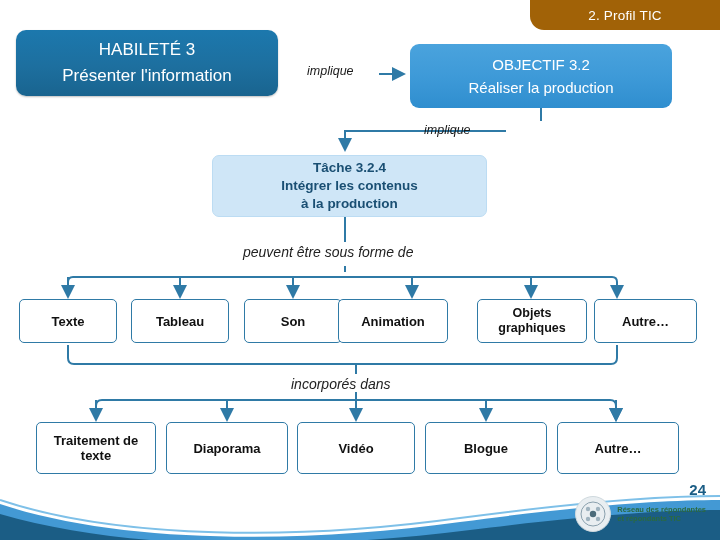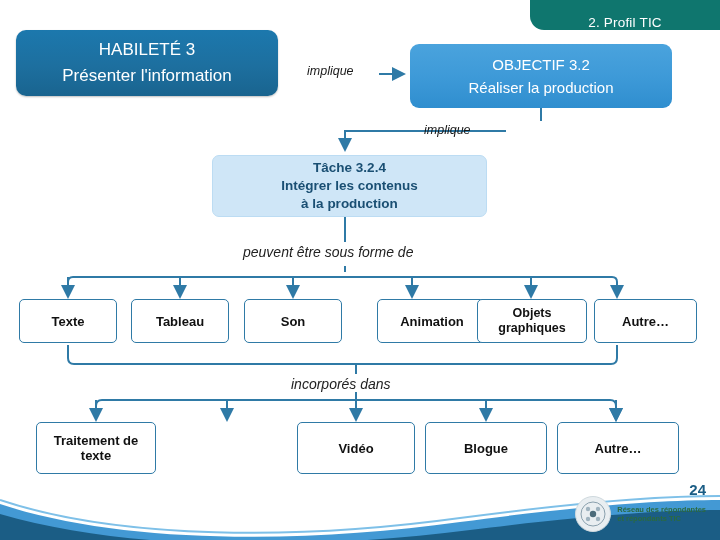--- a/index.html
+++ b/index.html
@@ -19,26 +19,26 @@
     height: 540px;
     overflow: hidden;
   }
   
   .header-tab {
     position: absolute;
     top: 0;
     right: 0;
     width: 190px;
     height: 30px;
-    background: #0f766e;
+    background: #a16207;
     border-bottom-left-radius: 14px;
     color: #ffffff;
     font-size: 13.5px;
     display: flex;
-    align-items: flex-end;
+    align-items: center;
     justify-content: center;
     letter-spacing: .2px;
   }
   
   .box {
     position: absolute;
     box-sizing: border-box;
     display: flex;
     flex-direction: column;
     align-items: center;
@@ -241,34 +241,37 @@
 
   <div class="leaf" style="left:19px; top:299px; width:98px; height:44px;text-align:right;">
     <span>Texte</span>
   </div>
   <div class="leaf" style="left:131px; top:299px; width:98px; height:44px;">
     <span>Tableau</span>
   </div>
   <div class="leaf" style="left:244px; top:299px; width:98px; height:44px;">
     <span>Son</span>
   </div>
-  <div class="leaf" style="left:377px; top:299px; width:110px; height:44px;">
+  <div class="leaf" style="left:338px; top:299px; width:110px; height:44px;">
     <span>Animation</span>
   </div>
   <div class="leaf small" style="left:477px; top:299px; width:110px; height:44px;">
     <span>Objets graphiques</span>
   </div>
   <div class="leaf" style="left:594px; top:299px; width:103px; height:44px;">
     <span>Autre…</span>
   </div>
 
   <div class="conn-label big" style="left:291px; top:376px;">incorporés dans</div>
 
   <div class="leaf" style="left:36px; top:422px; width:120px; height:52px;">
     <span>Traitement de texte</span>
+  </div>
+  <div class="leaf" style="left:166px; top:422px; width:122px; height:52px;">
+    <span>Diaporama</span>
   </div>
   <div class="leaf" style="left:297px; top:422px; width:118px; height:52px;">
     <span>Vidéo</span>
   </div>
   <div class="leaf" style="left:425px; top:422px; width:122px; height:52px;">
     <span>Blogue</span>
   </div>
   <div class="leaf" style="left:557px; top:422px; width:122px; height:52px;">
     <span>Autre…</span>
   </div>

